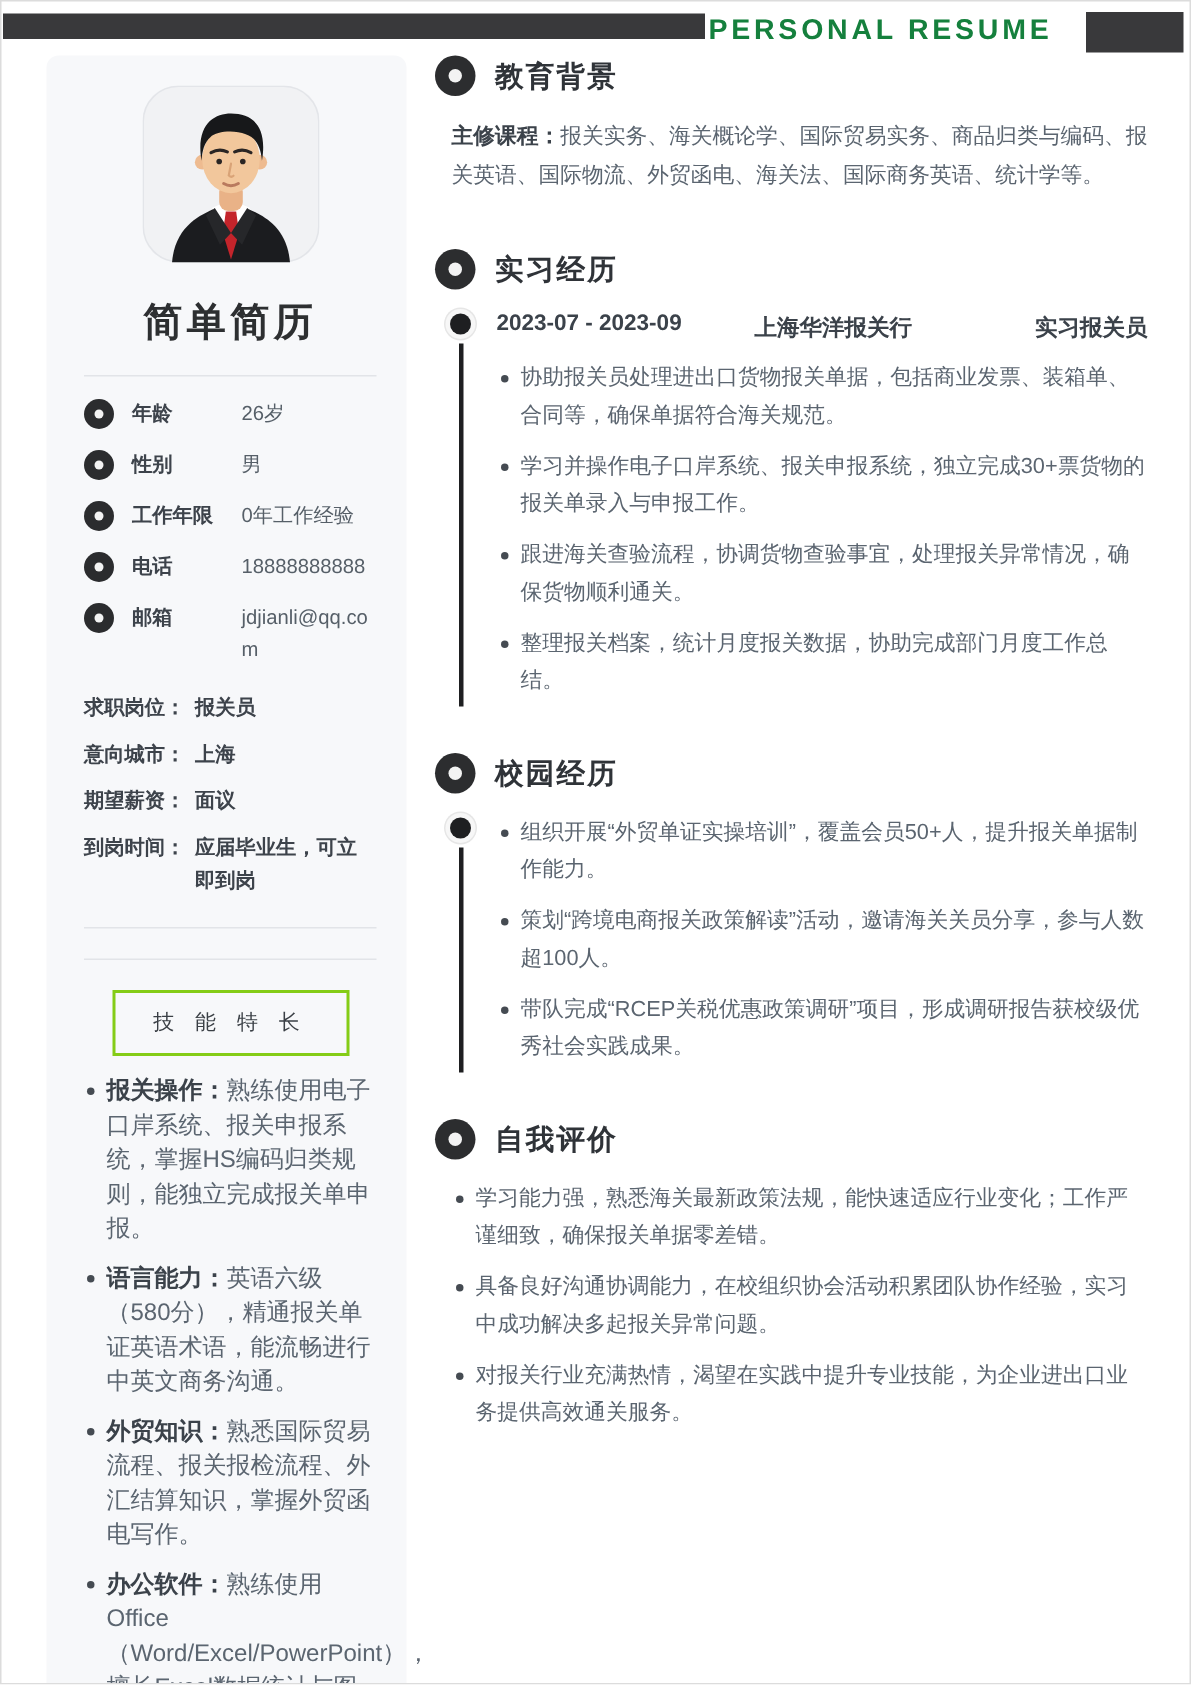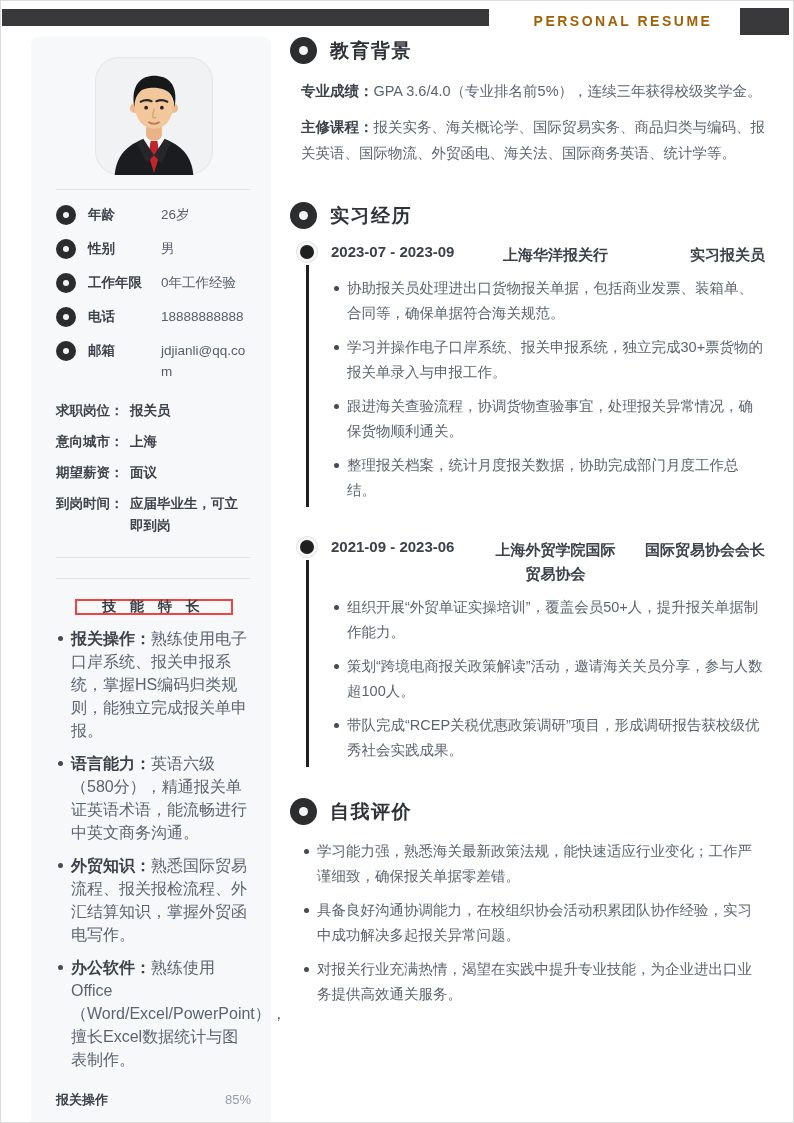--- a/index.html
+++ b/index.html
@@ -5,23 +5,23 @@
   * { margin:0; padding:0; box-sizing:border-box; }
   html,body { background:#fff; }
   body { font-family:"Liberation Sans","DejaVu Sans",sans-serif; }
   .page { position:relative; width:794px; height:1123px; background:#fff;
           border:1px solid #dcdcdc; overflow:hidden; }
 
   
   .banner { position:absolute; left:1px; right:1px; top:0; height:40px; }
   .banner-bar-left  { position:absolute; left:0; top:8px; width:487px; height:17px; background:#39393b; }
   .banner-bar-right { position:absolute; left:722px; right:3px; top:7px; height:27px; background:#39393b; }
-  .banner-title { position:absolute; left:504px; top:4px; width:234px; height:32px;
+  .banner-title { position:absolute; left:468px; top:4px; width:234px; height:32px;
                   background:#fff; display:flex; align-items:center; justify-content:center;
-                  font-size:14px; font-weight:bold; letter-spacing:2.5px; color:#a16207; }
+                  font-size:19px; font-weight:bold; letter-spacing:2.5px; color:#15803d; }
 
   
   .sidebar { position:absolute; left:30px; top:36px; width:240px; bottom:0;
              background:#f7f8fa; border-radius:8px 8px 0 0; padding:20px 20px 0 25px; }
   .avatar-wrap { width:118px; margin:0 auto; }
   .avatar-wrap svg { display:block; width:118px; height:118px; }
   .side-name { text-align:center; font-size:26px; font-weight:bold; color:#2d2f31;
                letter-spacing:3px; margin:22px 0 18px; }
   .divider { border-top:1px solid #e2e4e8; margin:14px 0; }
   .info-row { display:flex; align-items:flex-start; margin:13px 0; }
@@ -29,23 +29,23 @@
               position:relative; margin-right:12px; top:1px; }
   .dot-icon::after { content:""; position:absolute; left:7px; top:7px; width:6px; height:6px;
               border-radius:50%; background:#f3f3f3; }
   .info-label { width:73px; font-size:13.5px; font-weight:bold; color:#3d434b; line-height:21px; }
   .info-value { flex:1; font-size:13.5px; color:#565f68; line-height:21px; word-break:break-all; }
   .intent { margin-top:18px; }
   .intent-row { display:flex; margin:9px 0;justify-content:flex-end; }
   .intent-label { width:74px; font-size:13.5px; font-weight:bold; color:#3d434b; line-height:22px; flex:none; }
   .intent-value { flex:1; font-size:13.5px; font-weight:bold; color:#3d434b; line-height:22px; }
   .divider-2 { border-top:1px solid #e2e4e8; margin:20px 0 0; }
-  .skill-box { width:158px; height:16px; margin:20px auto 6px; border:2px solid #ef4444;
+  .skill-box { width:158px; height:44px; margin:20px auto 6px; border:2px solid #84cc16;
                display:flex; align-items:center; justify-content:center;
-               font-size:14px; font-weight:bold; letter-spacing:5px; color:#3a3f45; }
+               font-size:14px; font-weight:normal; letter-spacing:5px; color:#3a3f45; }
   ul.side-bullets { list-style:none; margin-top:12px; }
   ul.side-bullets li { position:relative; padding-left:15px; margin:10px 0;
                font-size:16px; line-height:23px; color:#5b6570; }
   ul.side-bullets li::before { content:""; position:absolute; left:2px; top:9px;
                width:5px; height:5px; border-radius:50%; background:#454b52; }
   ul.side-bullets b { color:#3b424a; }
   .bars { margin-top:20px; }
   .bar-row { display:flex; justify-content:space-between; align-items:baseline; margin-bottom:6px; }
   .bar-label { font-size:13px; font-weight:bold; color:#3b424a; }
   .bar-pct { font-size:13px; color:#959ea6; }
@@ -109,20 +109,21 @@
         <path d="M40 51 C36 27 48 19 60 19 C74 19 85 27 81 51 C80 40 76 35 70 33 C62 30 50 31 46 35 C42 38.5 40.5 44 40 51 Z" fill="#17181a"></path>
         <path d="M46.5 45.5 q5.5 -3 11 -0.5" stroke="#2a2524" stroke-width="2.2" fill="none" stroke-linecap="round"></path>
         <path d="M62.5 45 q5.5 -2.5 11 0.5" stroke="#2a2524" stroke-width="2.2" fill="none" stroke-linecap="round"></path>
         <circle cx="52" cy="51.5" r="1.9" fill="#2a2524"></circle>
         <circle cx="68" cy="51.5" r="1.9" fill="#2a2524"></circle>
         <path d="M60 53 l-1.5 8 q1.7 1.6 3.2 0.2" stroke="#d9a377" stroke-width="1.5" fill="none" stroke-linecap="round"></path>
         <path d="M55 66.5 q5 3 10 0" stroke="#b97a5e" stroke-width="2" fill="none" stroke-linecap="round"></path>
       </svg>
     </div>
 
+    <div class="side-name">简单简历</div>
     <div class="divider"></div>
 
     <div>
       <div class="info-row">
         <span class="dot-icon"></span>
         <span class="info-label">年龄</span>
         <span class="info-value">26岁</span>
       </div>
       <div class="info-row">
         <span class="dot-icon"></span>
@@ -186,23 +187,20 @@
     </div>
   </aside>
 
   <main class="main">
 
     <section>
       <div class="section-header">
         <span class="sh-icon"></span>
         <span class="sh-title">教育背景</span>
       </div>
-      <p class="edu-line">
-        <b>专业成绩：</b><span>GPA 3.6/4.0（专业排名前5%），连续三年获得校级奖学金。</span>
-      </p>
       <p class="edu-line">
         <b>主修课程：</b><span>报关实务、海关概论学、国际贸易实务、商品归类与编码、报关英语、国际物流、外贸函电、海关法、国际商务英语、统计学等。</span>
       </p>
     </section>
 
     <div class="gap-lg"></div>
 
     <section>
       <div class="section-header">
         <span class="sh-icon"></span>
@@ -223,30 +221,27 @@
           <li>学习并操作电子口岸系统、报关申报系统，独立完成30+票货物的报关单录入与申报工作。</li>
           <li>跟进海关查验流程，协调货物查验事宜，处理报关异常情况，确保货物顺利通关。</li>
           <li>整理报关档案，统计月度报关数据，协助完成部门月度工作总结。</li>
         </ul>
       </div>
     </section>
 
     <div class="gap-lg"></div>
 
     <section>
+      <div class="section-header">
+        <span class="sh-icon"></span>
+        <span class="sh-title">校园经历</span>
+      </div>
       <div class="entry">
         <span class="entry-dot"></span>
         <span class="entry-line"></span>
-        <div class="entry-head">
-          <span class="eh-period">2021-09 - 2023-06</span>
-          <span class="eh-org">
-              <span>上海外贸学院国际贸易协会</span>
-            </span>
-          <span class="eh-role">国际贸易协会会长</span>
-        </div>
         <ul class="main-bullets">
           <li>组织开展“外贸单证实操培训”，覆盖会员50+人，提升报关单据制作能力。</li>
           <li>策划“跨境电商报关政策解读”活动，邀请海关关员分享，参与人数超100人。</li>
           <li>带队完成“RCEP关税优惠政策调研”项目，形成调研报告获校级优秀社会实践成果。</li>
         </ul>
       </div>
     </section>
 
     <div class="gap-lg"></div>
 

